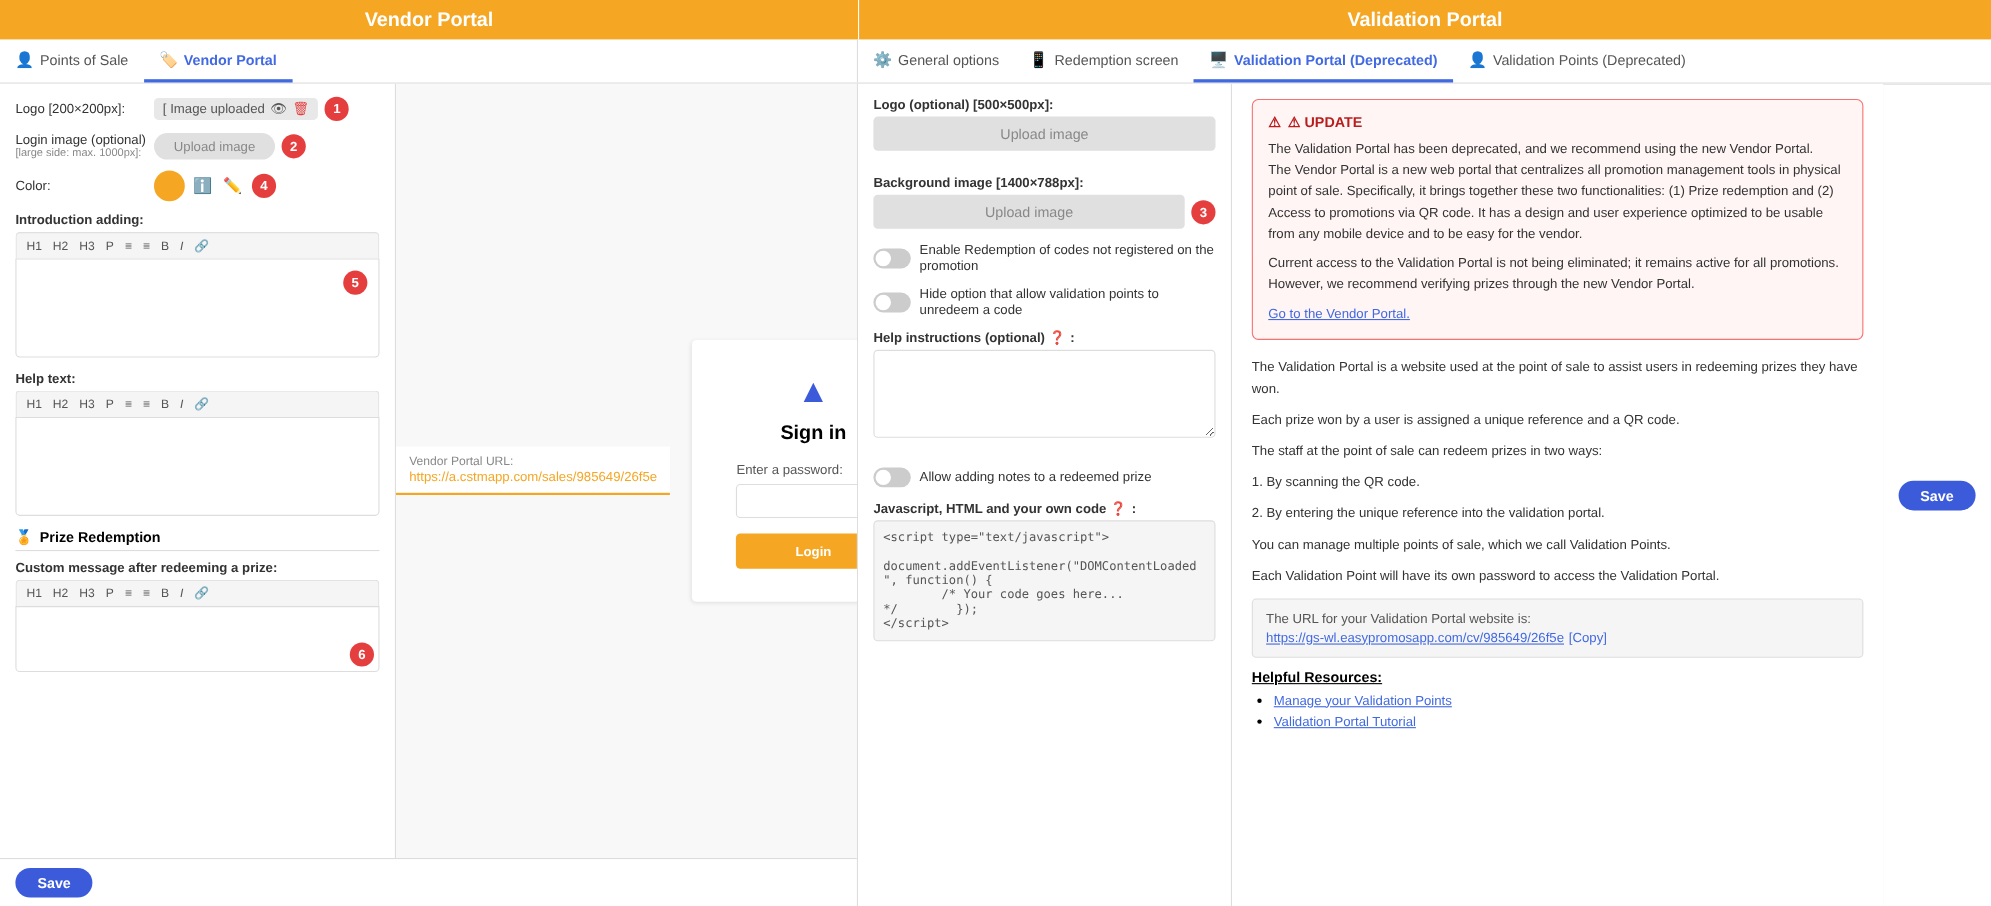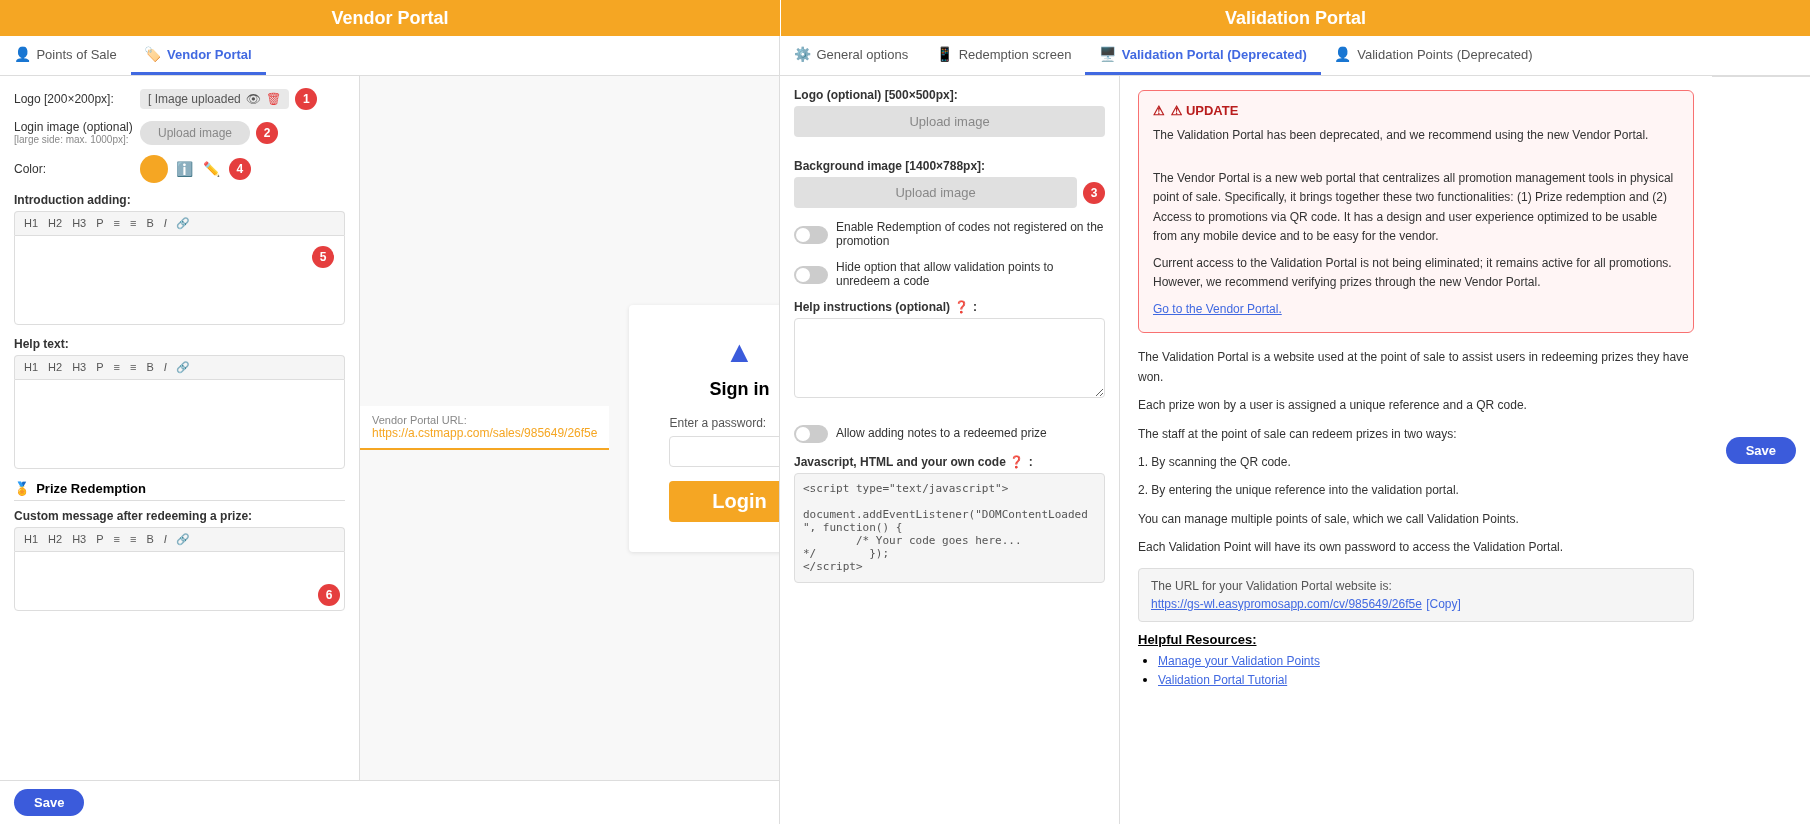--- a/index.html
+++ b/index.html
@@ -84,21 +84,21 @@
     .btn-blue {
       background: #3b5bdb; color: #fff; border: none; border-radius: 20px; padding: 6px 20px; cursor: pointer; font-size: 13px; font-weight: bold;
     }
     .color-swatch {
       width: 28px; height: 28px; border-radius: 50%; background: #F5A623; border: none; cursor: pointer;
     }
     .icon-btn { background: none; border: none; cursor: pointer; color: #888; font-size: 14px; padding: 2px; }
     .section-divider { border: none; border-top: 1px solid #ddd; margin-bottom: 8px; }
 
     .editor-toolbar {
-      display: flex; gap: 4px; padding: 4px 6px; background: #f5f5f5; border: 1px solid #ddd; border-bottom: none; border-radius: 4px 4px 0 0;
+      display: flex; gap: 4px; align-items: center; padding: 4px 6px; background: #f5f5f5; border: 1px solid #ddd; border-bottom: none; border-radius: 4px 4px 0 0;
     }
     .editor-toolbar span { font-size: 11px; color: #555; cursor: pointer; padding: 1px 3px; }
     .editor-area {
       border: 1px solid #ddd; border-radius: 0 0 4px 4px; min-height: 80px; padding: 6px; background: #fff; margin-bottom: 10px;
     }
     .field-label { font-size: 12px; color: #333; font-weight: bold; margin-bottom: 4px; }
 
     
     .badge {
       background: #e53e3e; color: #fff; border-radius: 50%; width: 22px; height: 22px; display: flex; align-items: center; justify-content: center; font-size: 12px; font-weight: bold; flex-shrink: 0;
@@ -116,21 +116,21 @@
     .signin-box {
       background: #fff; padding: 30px 40px; border-radius: 4px; min-width: 220px; text-align: center;
       box-shadow: 0 1px 4px rgba(0,0,0,0.1);
     }
     .signin-logo { font-size: 30px; color: #3b5bdb; margin-bottom: 10px; }
     .signin-title { font-size: 18px; font-weight: bold; margin-bottom: 16px; }
     .signin-label { font-size: 12px; color: #555; margin-bottom: 6px; text-align: left; }
     .signin-input-wrap { position: relative; margin-bottom: 14px; }
     .signin-input { width: 100%; padding: 7px 30px 7px 8px; border: 1px solid #ddd; border-radius: 4px; font-size: 13px; }
     .signin-eye { position: absolute; right: 6px; top: 50%; transform: translateY(-50%); color: #888; cursor: pointer; }
-    .signin-btn { background: #F5A623; color: #fff; border: none; border-radius: 4px; padding: 9px 40px; font-size: 20px; font-weight: bold; cursor: pointer; width: 100%; }
+    .signin-btn { background: #F5A623; color: #fff; border: none; border-radius: 4px; padding: 9px 40px; font-size: 12px; font-weight: bold; cursor: pointer; width: 100%; }
 
     
     .right-panel {
       flex: 1;
       display: flex;
       overflow: hidden;
     }
     .right-form {
       flex: 0 0 340px;
       padding: 12px 14px;
@@ -433,21 +433,21 @@
       </div>
 
       <div class="right-info">
 
         <div class="update-box">
           <div class="update-title">
             <span>⚠</span>
             <span>⚠ UPDATE</span>
           </div>
           <div class="update-body">
-            <p style="margin-bottom:24px;">The Validation Portal has been deprecated, and we recommend using the new Vendor Portal.</p>
+            <p style="margin-bottom:0;">The Validation Portal has been deprecated, and we recommend using the new Vendor Portal.</p>
             <p style="margin-bottom:8px;">The Vendor Portal is a new web portal that centralizes all promotion management tools in physical point of sale. Specifically, it brings together these two functionalities: (1) Prize redemption and (2) Access to promotions via QR code. It has a design and user experience optimized to be usable from any mobile device and to be easy for the vendor.</p>
             <p style="margin-bottom:8px;">Current access to the Validation Portal is not being eliminated; it remains active for all promotions. However, we recommend verifying prizes through the new Vendor Portal.</p>
             <a class="update-link">Go to the Vendor Portal.</a>
           </div>
         </div>
 
         <p class="info-text">The Validation Portal is a website used at the point of sale to assist users in redeeming prizes they have won.</p>
         <p class="info-text">Each prize won by a user is assigned a unique reference and a QR code.</p>
         <p class="info-text">The staff at the point of sale can redeem prizes in two ways:</p>
         <p class="info-text">1. By scanning the QR code.</p>

